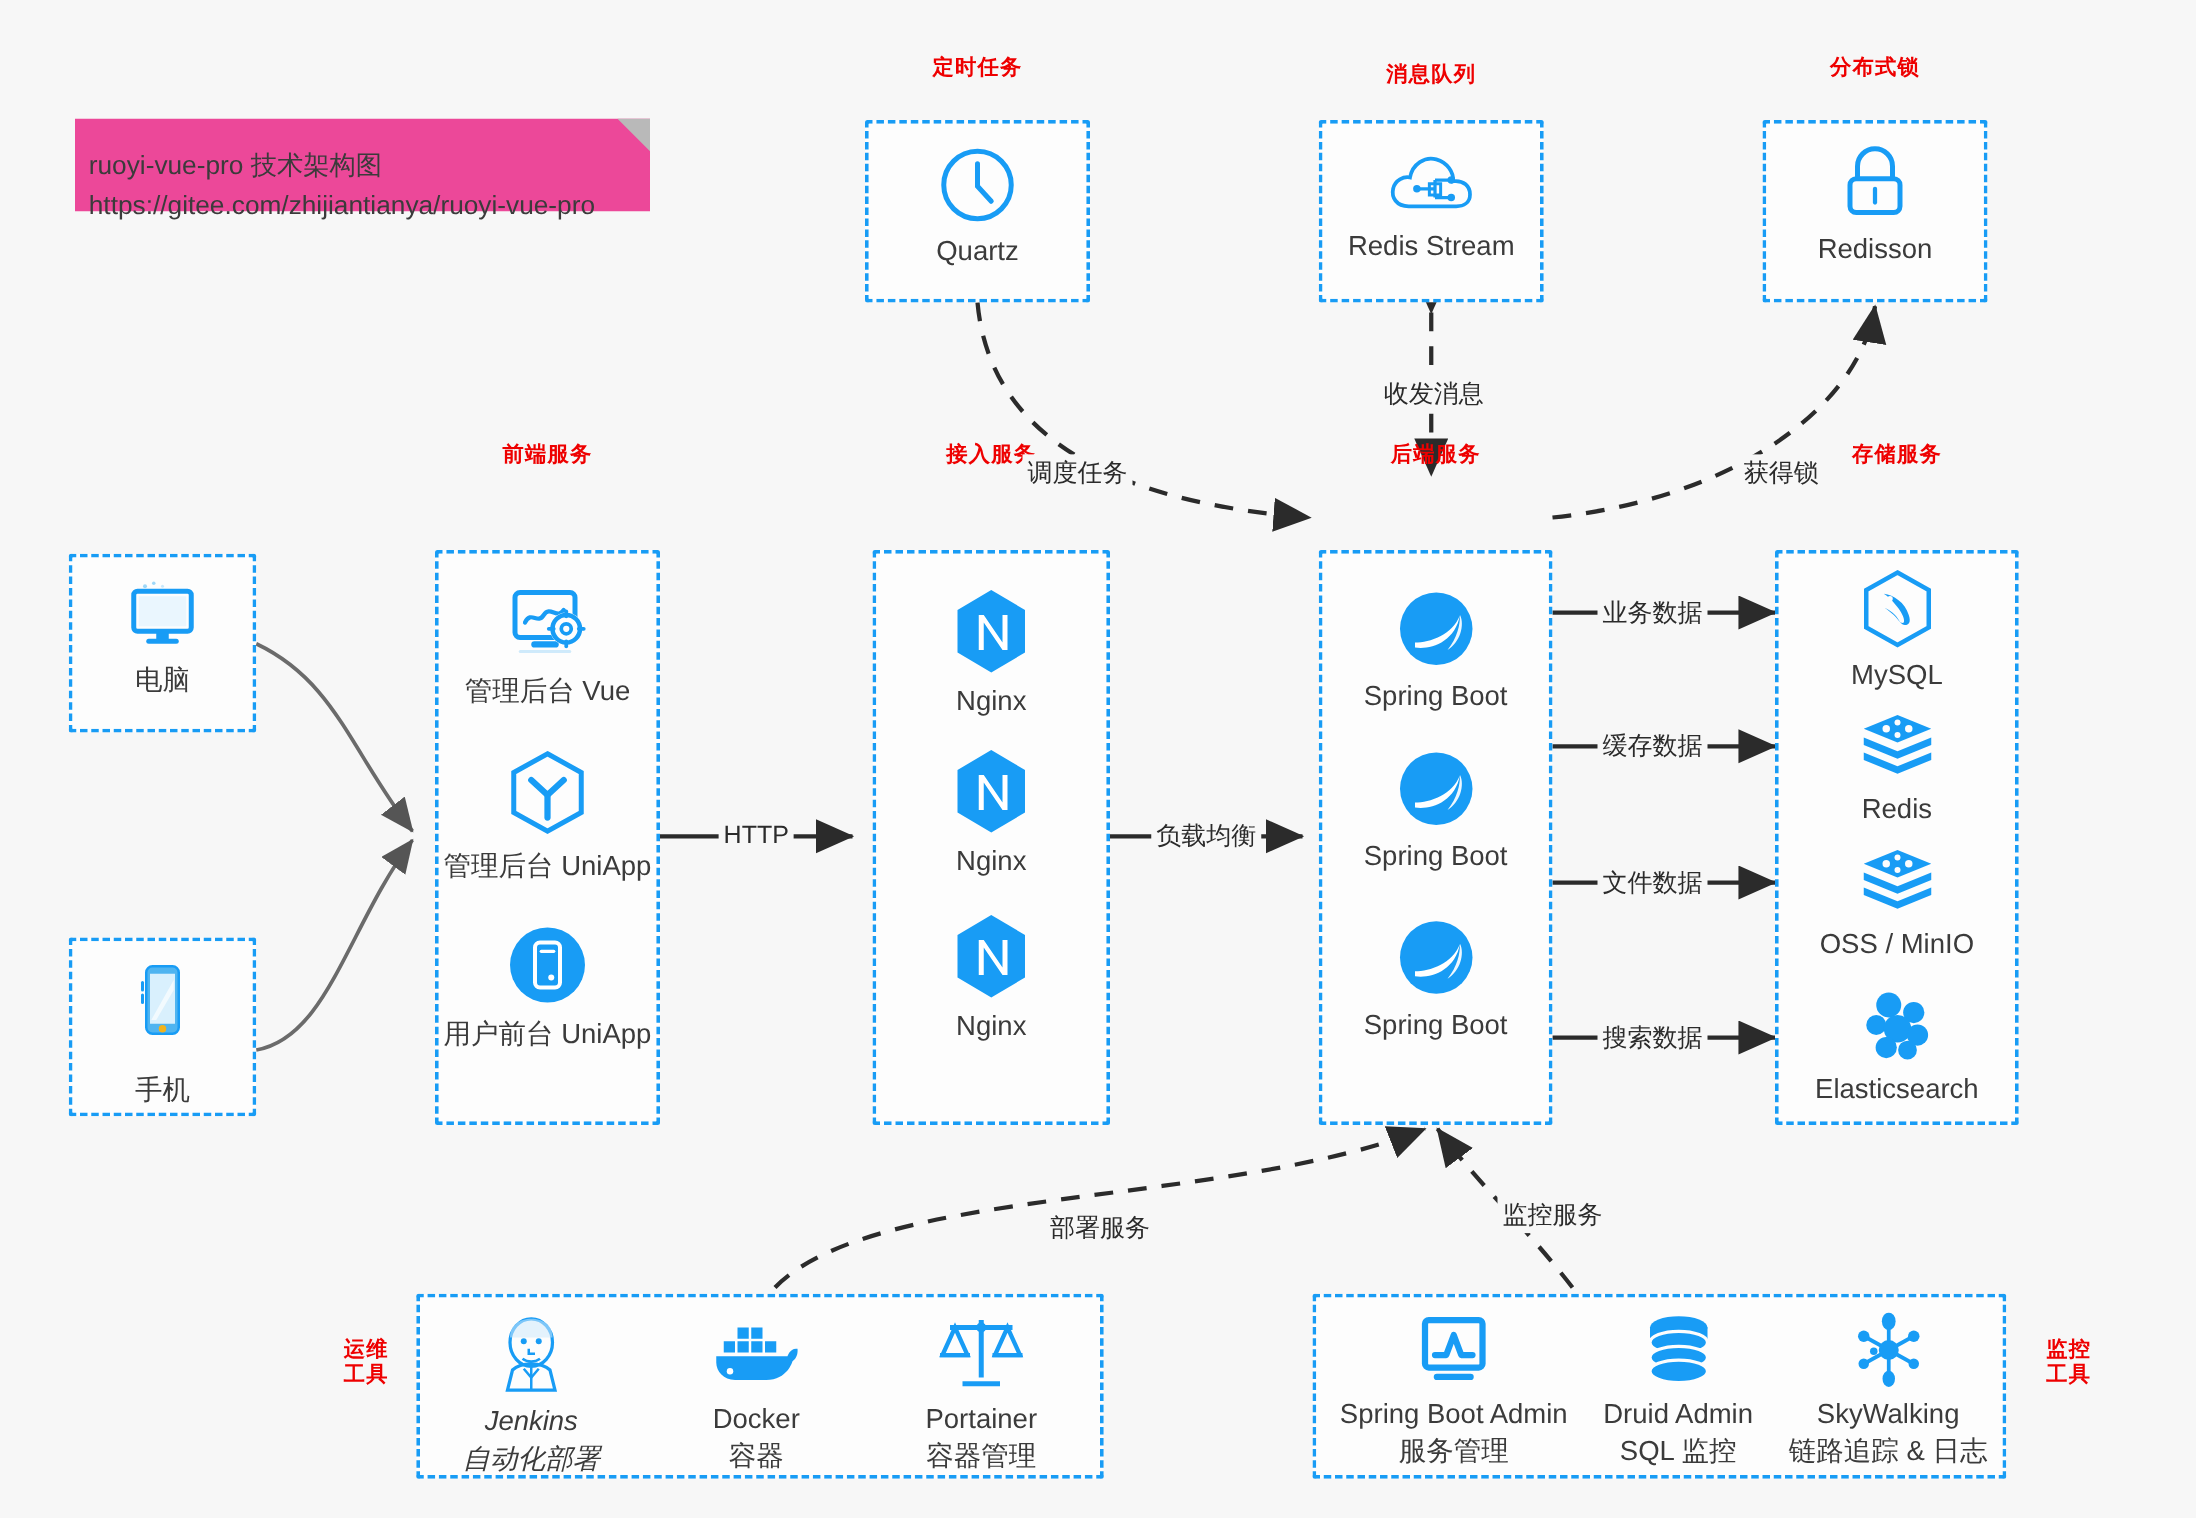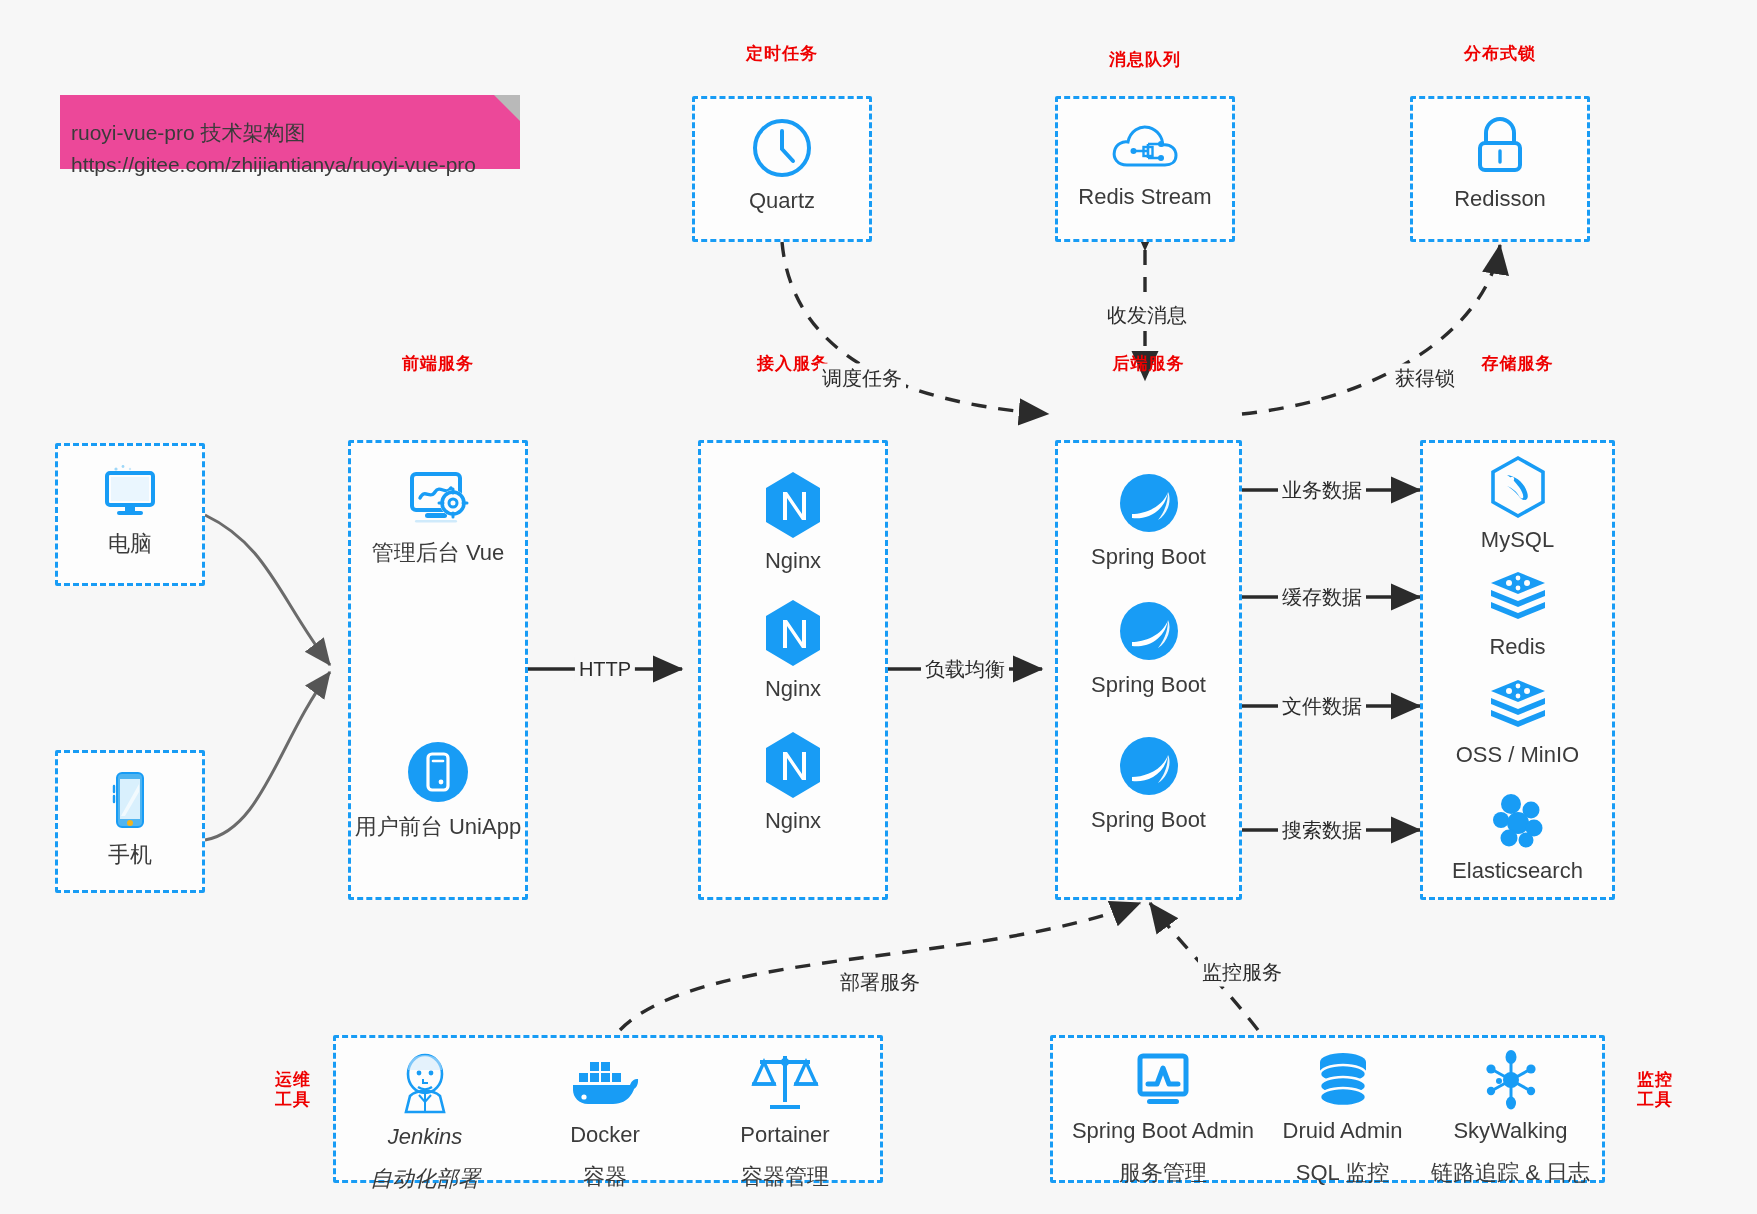--- a/index.html
+++ b/index.html
@@ -36,21 +36,21 @@
   .node{
     position:absolute;
     display:flex;flex-direction:column;align-items:center;justify-content:flex-start;
     text-align:left;
   }
   .node .glyph{display:block;line-height:0;}
   .node .lbl{
     font-size:22px;color:#3b3b3b;margin-top:8px;white-space:nowrap;
   }
   .node .lbl2{
-    font-size:22px;color:#3b3b3b;margin-top:14px;white-space:nowrap;
+    font-size:22px;color:#3b3b3b;margin-top:2px;white-space:nowrap;
   }
 
   
   .note{
     position:absolute;
     background:#ec4899;
     color:#3b3b3b;
     font-size:21px;
     line-height:1.5;
     padding:22px 18px 18px 11px;
@@ -174,21 +174,21 @@
         <rect x="18" y="48" width="26" height="4" rx="2" fill="#189cf5"></rect>
         <circle cx="17" cy="6" r="1.6" fill="#9ed7f8"></circle>
           <circle cx="24" cy="3.5" r="1.4" fill="#9ed7f8"></circle>
         <circle cx="31" cy="6" r="1.2" fill="#c8e8fb"></circle>
       </svg>
     </span>
     <span class="lbl">电脑</span>
   </div>
 
   <div class="box" style="left:55px;top:750px;width:150px;height:143px;"></div>
-  <div class="node" style="left:55px;top:770px;width:150px;">
+  <div class="node" style="left:55px;top:770px;width:150px;gap:17px;">
     <span class="glyph">
       <svg width="46" height="62" viewBox="0 0 46 62">
         <rect x="10" y="3" width="26" height="54" rx="5" fill="#4fb4f0" stroke="#189cf5" stroke-width="2"></rect>
         <rect x="13" y="9" width="20" height="40" fill="#d9f0fd"></rect>
         <path d="M14 46 L32 14 L32 22 L18 46 Z" fill="#ffffff" opacity="0.65"></path>
         <circle cx="23" cy="53" r="3" fill="#f2b31d"></circle>
         <line x1="7" y1="16" x2="7" y2="22" stroke="#189cf5" stroke-width="2.4" stroke-linecap="round"></line>
         <line x1="7" y1="26" x2="7" y2="32" stroke="#189cf5" stroke-width="2.4" stroke-linecap="round"></line>
       </svg>
     </span>
@@ -211,20 +211,30 @@
           <line x1="50" y1="21" x2="50" y2="25"></line>
             <line x1="50" y1="45" x2="50" y2="49"></line>
           <line x1="36" y1="35" x2="40" y2="35"></line>
             <line x1="60" y1="35" x2="64" y2="35"></line>
         </g>
       </svg>
     </span>
     <span class="lbl">管理后台 Vue</span>
   </div>
 
+  <div class="node" style="left:348px;top:600px;width:180px;">
+    <span class="glyph">
+      <svg width="66" height="70" viewBox="0 0 66 70">
+        <path d="M33 3 L60 18 L60 50 L33 65 L6 50 L6 18 Z" fill="none" stroke="#189cf5" stroke-width="4"></path>
+        <path d="M20 24 L33 36 L46 24" fill="none" stroke="#189cf5" stroke-width="5" stroke-linecap="round" stroke-linejoin="round"></path>
+        <line x1="33" y1="36" x2="33" y2="54" stroke="#189cf5" stroke-width="5" stroke-linecap="round"></line>
+      </svg>
+    </span>
+    <span class="lbl">管理后台 UniApp</span>
+  </div>
 
   <div class="node" style="left:348px;top:740px;width:180px;">
     <span class="glyph">
       <svg width="64" height="64" viewBox="0 0 64 64">
         <circle cx="32" cy="32" r="30" fill="#189cf5"></circle>
         <rect x="22" y="14" width="20" height="36" rx="4" fill="none" stroke="#ffffff" stroke-width="3.2"></rect>
         <line x1="27" y1="21" x2="37" y2="21" stroke="#ffffff" stroke-width="2.6" stroke-linecap="round"></line>
         <circle cx="35" cy="42" r="2.4" fill="#ffffff"></circle>
       </svg>
     </span>

